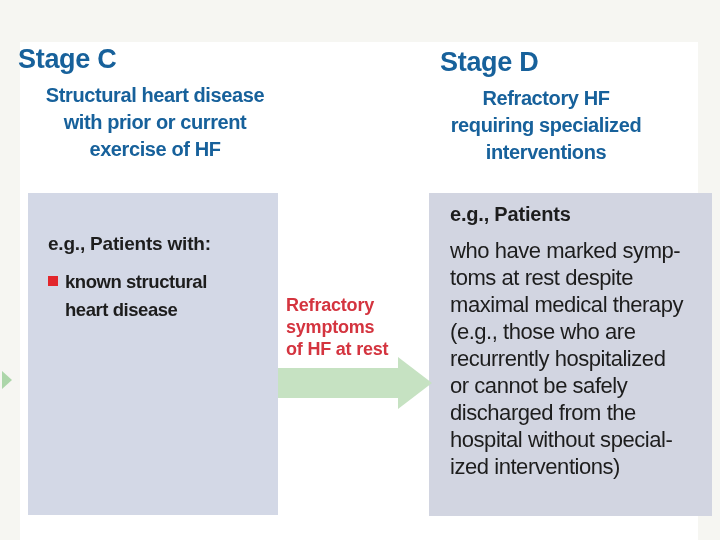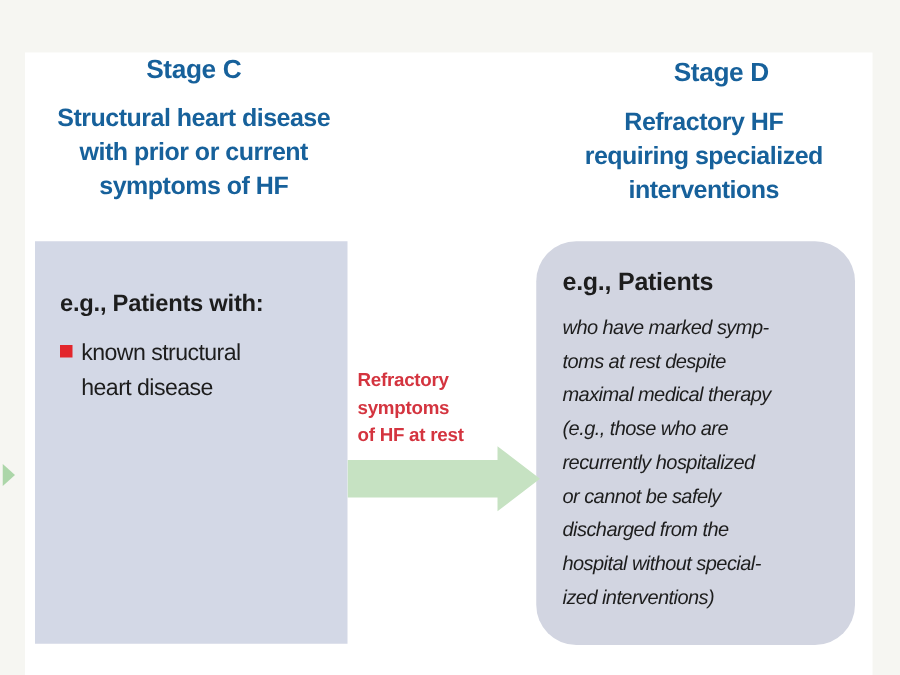--- a/index.html
+++ b/index.html
@@ -20,88 +20,87 @@
     font-family:"Liberation Sans", sans-serif;
     overflow:hidden;
   }
   .canvas{position:relative;width:720px;height:540px;}
   .panel{
     position:absolute;left:20px;top:42px;width:678px;height:498px;
     background:var(--panel_bg);
   }
   .stage-title{
     position:absolute;
-    font-size:21px;font-weight:bold;color:var(--heading_blue);
-    text-align:center;letter-spacing:-0.3px;
+    font-size:27px;font-weight:bold;color:var(--heading_blue);
+    text-align:left;letter-spacing:-0.3px;
   }
   .stage-title.c{left:18px;top:44px;width:274px;}
   .stage-title.d{left:440px;top:47px;width:274px;}
   .stage-sub{
     position:absolute;
     font-size:20px;font-weight:bold;color:var(--heading_blue);
     text-align:center;line-height:27px;letter-spacing:-0.4px;
     white-space:pre-line;
   }
   .stage-sub.c{left:8px;top:82px;width:294px;}
-  .stage-sub.d{left:426px;top:85px;width:274px;}
+  .stage-sub.d{left:409px;top:85px;width:274px;}
   .box{position:absolute;box-sizing:border-box;}
   .box.left{
     left:28px;top:193px;width:250px;height:322px;
     background:var(--box_left_bg);
     padding:40px 22px 0 20px;
   }
   .box.right{
-    left:429px;top:193px;width:255px;height:323px;
+    left:429px;top:193px;width:283px;height:323px;
     background:var(--box_right_bg);
-    padding:22px 4px 0 21px;
-    border-radius:32px;
+    padding:10px 4px 0 21px;
   }
   .box-heading{
     font-size:19px;font-weight:bold;color:var(--body_text);
     letter-spacing:-0.2px;margin-bottom:13px;
   }
   .box.right .box-heading{font-size:20px;margin-bottom:11px;}
   .item{
     display:flex;align-items:flex-start;gap:7px;
     font-size:18.5px;line-height:28px;letter-spacing:-0.45px;
     color:var(--body_text);margin-bottom:10px;
   }
-  .item .item-text{white-space:pre-line;}
+  .item .item-text{white-space:pre-line;font-weight:bold;}
   .item.no-bullet{padding-left:17px;margin-bottom:12px;}
   .bullet{
     flex:none;width:10px;height:10px;margin-top:8px;
     background:var(--bullet_red);
   }
   .box-body{
-    font-size:16px;line-height:27px;letter-spacing:-0.45px;
-    color:var(--body_text);white-space:pre-line;font-style:italic;
+    font-size:22px;line-height:27px;letter-spacing:-0.45px;
+    color:var(--body_text);white-space:pre-line;
   }
   .red-label{
     position:absolute;left:286px;top:294px;width:135px;
-    font-size:15px;font-weight:bold;line-height:22px;
+    font-size:18px;font-weight:bold;line-height:22px;
     color:var(--label_red);letter-spacing:-0.2px;white-space:pre-line;
   }
   .arrow{position:absolute;left:278px;top:356px;width:155px;height:54px;}
   .edge-chevron{position:absolute;left:2px;top:371px;width:10px;height:18px;}
 </style>
 </head>
 <body>
 
 <div class="canvas">
 
   <div class="panel"></div>
 
   <svg class="edge-chevron" viewBox="0 0 10 18" xmlns="http://www.w3.org/2000/svg">
     <polygon points="0,0 10,9 0,18" fill="#9fd09c" opacity="0.85"></polygon>
   </svg>
 
   <div class="stage-title c">Stage C</div>
   <div class="stage-sub c">Structural heart disease
 with prior or current
-symptoms of HF</div>
+exercise of HF</div>
 
   <div class="stage-title d">Stage D</div>
   <div class="stage-sub d">Refractory HF
 requiring specialized
 interventions</div>
 
   <div class="box left">
     <div class="box-heading">e.g., Patients with:</div>
     <div class="item">
       <span class="bullet"></span>

